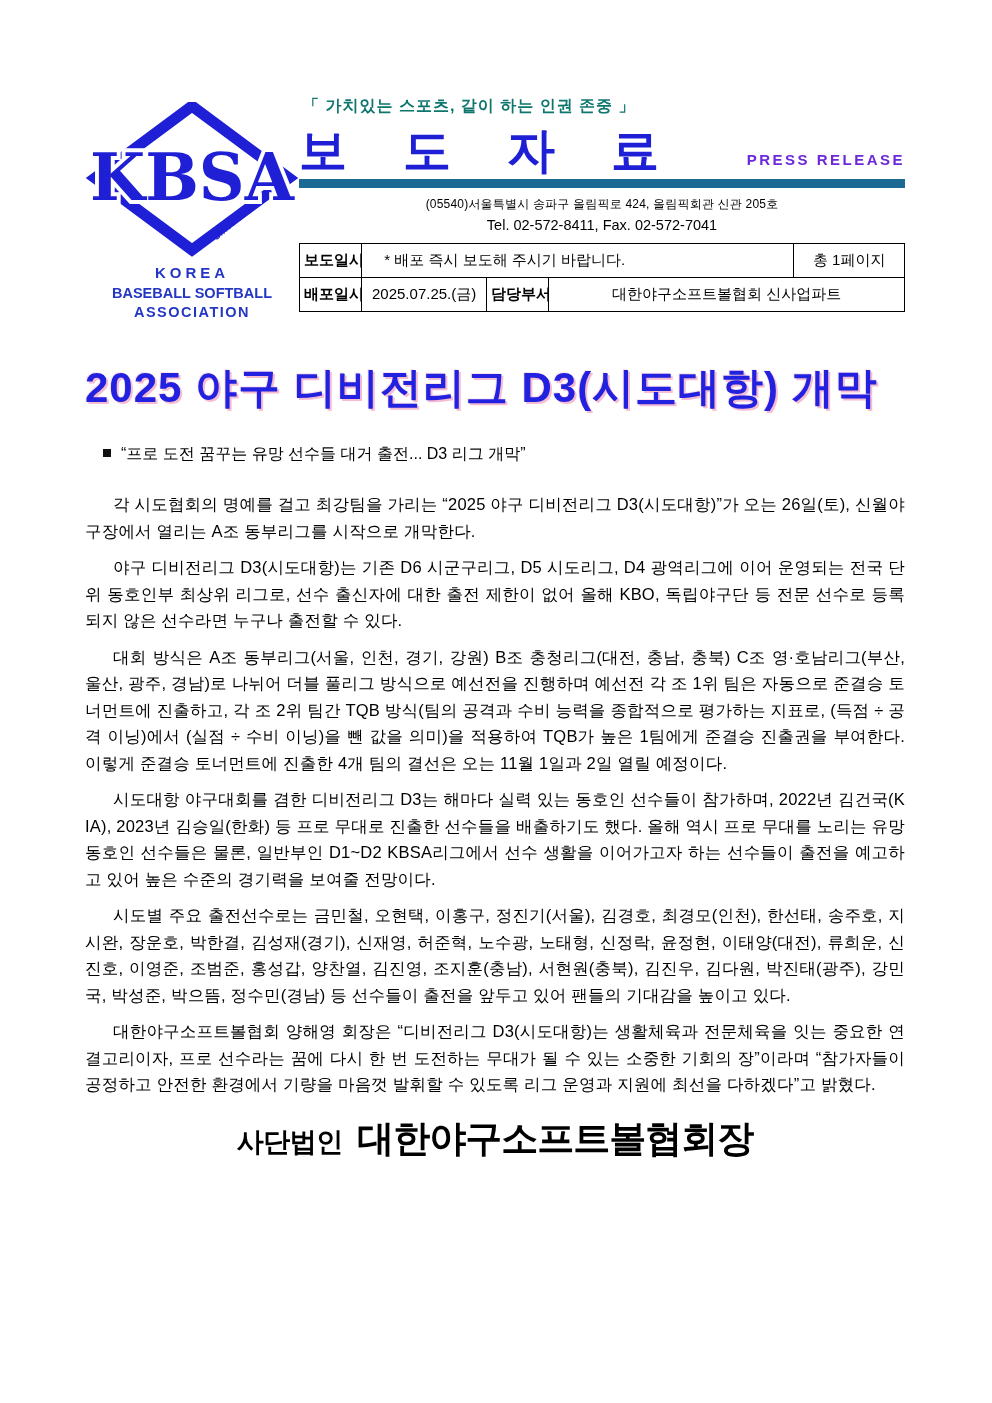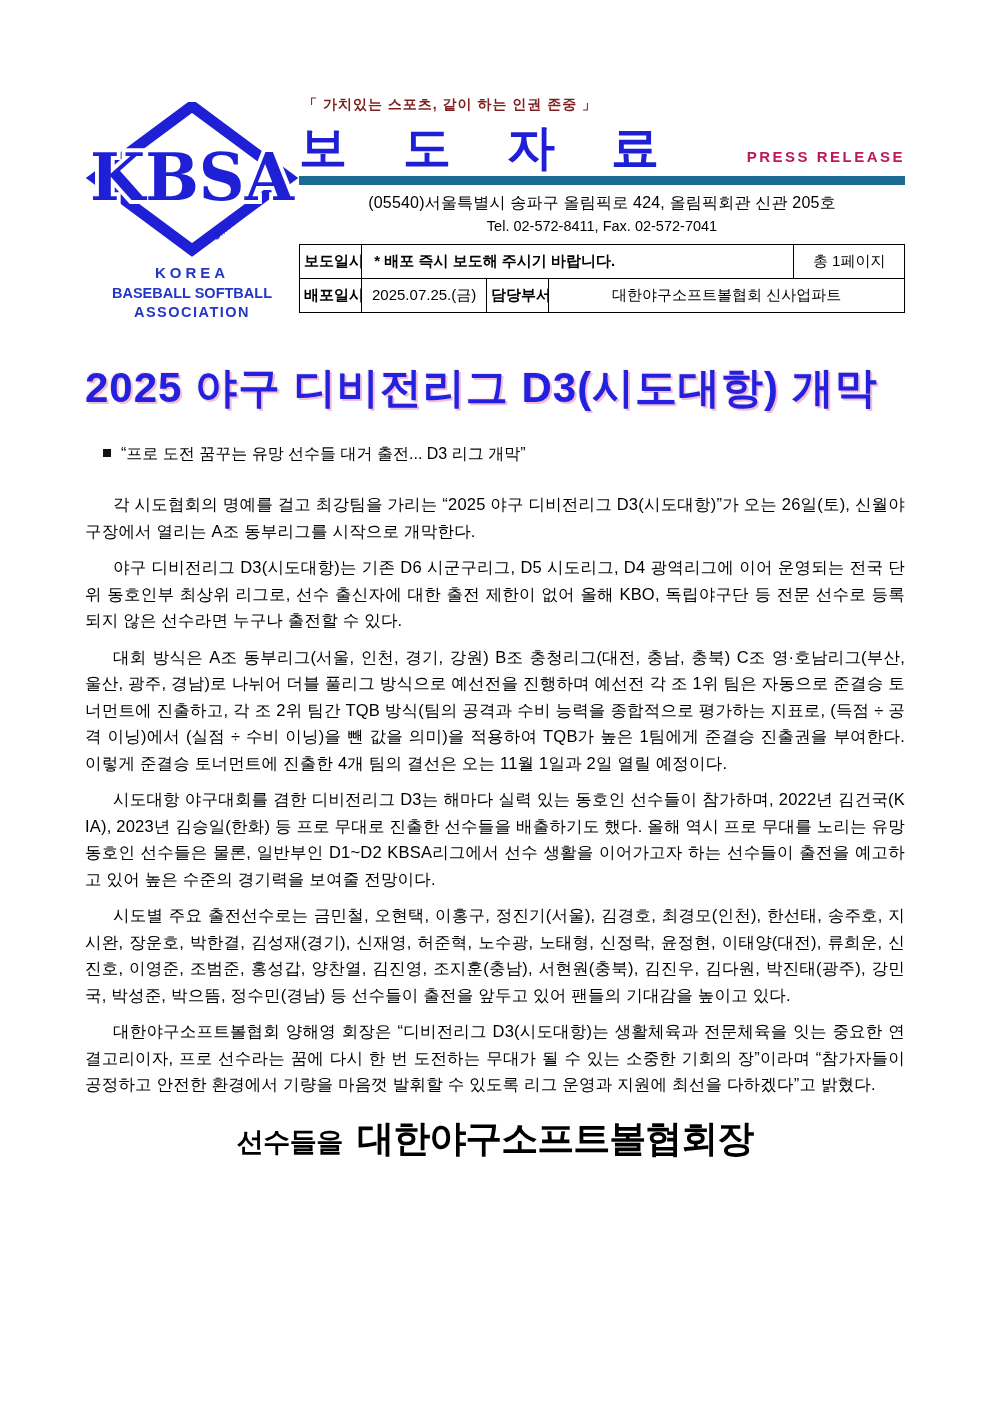--- a/index.html
+++ b/index.html
@@ -9,44 +9,44 @@
     overflow: hidden;
     font-family: "Liberation Sans", sans-serif;
     color: #000;
     padding: 90px 87px 0 85px;
   }
   .header { display: flex; align-items: flex-start; }
   .logo-box { width: 214px; flex: 0 0 214px; padding-top: 12px; }
   .head-right { flex: 1; min-width: 0; }
 
   .slogan {
-    color: #7f1d1d; font-weight: bold; font-size: 14px;
+    color: #0f766e; font-weight: bold; font-size: 16px;
     letter-spacing: 1px; margin: 6px 0 10px 4px;
   }
   .title-row { display: flex; align-items: flex-end; justify-content: space-between; margin-bottom: 4px; }
   .doc-type {
     color: #1f1fd6; font-weight: 900; font-size: 48px; line-height: 1;
     letter-spacing: 56px; white-space: nowrap; margin-right: -56px;
   }
   .press-release {
-    color: #be185d; font-weight: bold; font-size: 15px;
+    color: #6d28d9; font-weight: bold; font-size: 15px;
     letter-spacing: 2.5px; padding-bottom: 7px; white-space: nowrap;
   }
   .teal-bar { height: 9px; background: #1b6a94; }
-  .addr { text-align: center; font-size: 16px; margin-top: 8px; letter-spacing: 0.2px; }
+  .addr { text-align: center; font-size: 12px; margin-top: 8px; letter-spacing: 0.2px; }
   .tel  { text-align: center; font-size: 14.5px; margin-top: 4px; }
 
   table.info { width: 100%; border-collapse: collapse; margin-top: 10px; table-layout: fixed; }
   table.info td {
     border: 1.6px solid #000; font-size: 15px; height: 34px;
     text-align: center; vertical-align: middle; padding: 2px 4px;
     overflow: hidden; white-space: nowrap;
   }
   table.info td.lbl { font-weight: bold; text-align: center; }
-  table.info td.note { text-align: left; padding-left: 12px; font-weight: bold; }
+  table.info td.note { text-align: left; padding-left: 22px; }
 
   .main-title {
     text-align: left; color: #2121df; font-size: 42px; font-weight: 900;
     letter-spacing: 1px; margin-top: 26px;
     text-shadow: 2px 2px 0 #f6bcd2, -1px -1px 0 #fde3ee;
     white-space: nowrap;
   }
   .subtitle { margin-top: 28px; padding-left: 18px; font-size: 16px; }
   .bullet-sq {
     display: inline-block; width: 8px; height: 8px; background: #111;
@@ -126,15 +126,15 @@
 <div class="body-text">
   <p>각 시도협회의 명예를 걸고 최강팀을 가리는 “2025 야구 디비전리그 D3(시도대항)”가 오는 26일(토), 신월야구장에서 열리는 A조 동부리그를 시작으로 개막한다.</p>
   <p>야구 디비전리그 D3(시도대항)는 기존 D6 시군구리그, D5 시도리그, D4 광역리그에 이어 운영되는 전국 단위 동호인부 최상위 리그로, 선수 출신자에 대한 출전 제한이 없어 올해 KBO, 독립야구단 등 전문 선수로 등록되지 않은 선수라면 누구나 출전할 수 있다.</p>
   <p>대회 방식은 A조 동부리그(서울, 인천, 경기, 강원) B조 충청리그(대전, 충남, 충북) C조 영·호남리그(부산, 울산, 광주, 경남)로 나뉘어 더블 풀리그 방식으로 예선전을 진행하며 예선전 각 조 1위 팀은 자동으로 준결승 토너먼트에 진출하고, 각 조 2위 팀간 TQB 방식(팀의 공격과 수비 능력을 종합적으로 평가하는 지표로, (득점 ÷ 공격 이닝)에서 (실점 ÷ 수비 이닝)을 뺀 값을 의미)을 적용하여 TQB가 높은 1팀에게 준결승 진출권을 부여한다. 이렇게 준결승 토너먼트에 진출한 4개 팀의 결선은 오는 11월 1일과 2일 열릴 예정이다.</p>
   <p>시도대항 야구대회를 겸한 디비전리그 D3는 해마다 실력 있는 동호인 선수들이 참가하며, 2022년 김건국(KIA), 2023년 김승일(한화) 등 프로 무대로 진출한 선수들을 배출하기도 했다. 올해 역시 프로 무대를 노리는 유망 동호인 선수들은 물론, 일반부인 D1~D2 KBSA리그에서 선수 생활을 이어가고자 하는 선수들이 출전을 예고하고 있어 높은 수준의 경기력을 보여줄 전망이다.</p>
   <p>시도별 주요 출전선수로는 금민철, 오현택, 이홍구, 정진기(서울), 김경호, 최경모(인천), 한선태, 송주호, 지시완, 장운호, 박한결, 김성재(경기), 신재영, 허준혁, 노수광, 노태형, 신정락, 윤정현, 이태양(대전), 류희운, 신진호, 이영준, 조범준, 홍성갑, 양찬열, 김진영, 조지훈(충남), 서현원(충북), 김진우, 김다원, 박진태(광주), 강민국, 박성준, 박으뜸, 정수민(경남) 등 선수들이 출전을 앞두고 있어 팬들의 기대감을 높이고 있다.</p>
   <p>대한야구소프트볼협회 양해영 회장은 “디비전리그 D3(시도대항)는 생활체육과 전문체육을 잇는 중요한 연결고리이자, 프로 선수라는 꿈에 다시 한 번 도전하는 무대가 될 수 있는 소중한 기회의 장”이라며 “참가자들이 공정하고 안전한 환경에서 기량을 마음껏 발휘할 수 있도록 리그 운영과 지원에 최선을 다하겠다”고 밝혔다.</p>
 </div>
 
 <div class="sign-line">
-  <span class="sign-type">선수들을</span>
+  <span class="sign-type">사단법인</span>
   <span class="sign-name">대한야구소프트볼협회장</span>
 </div>
 
 </body></html>

